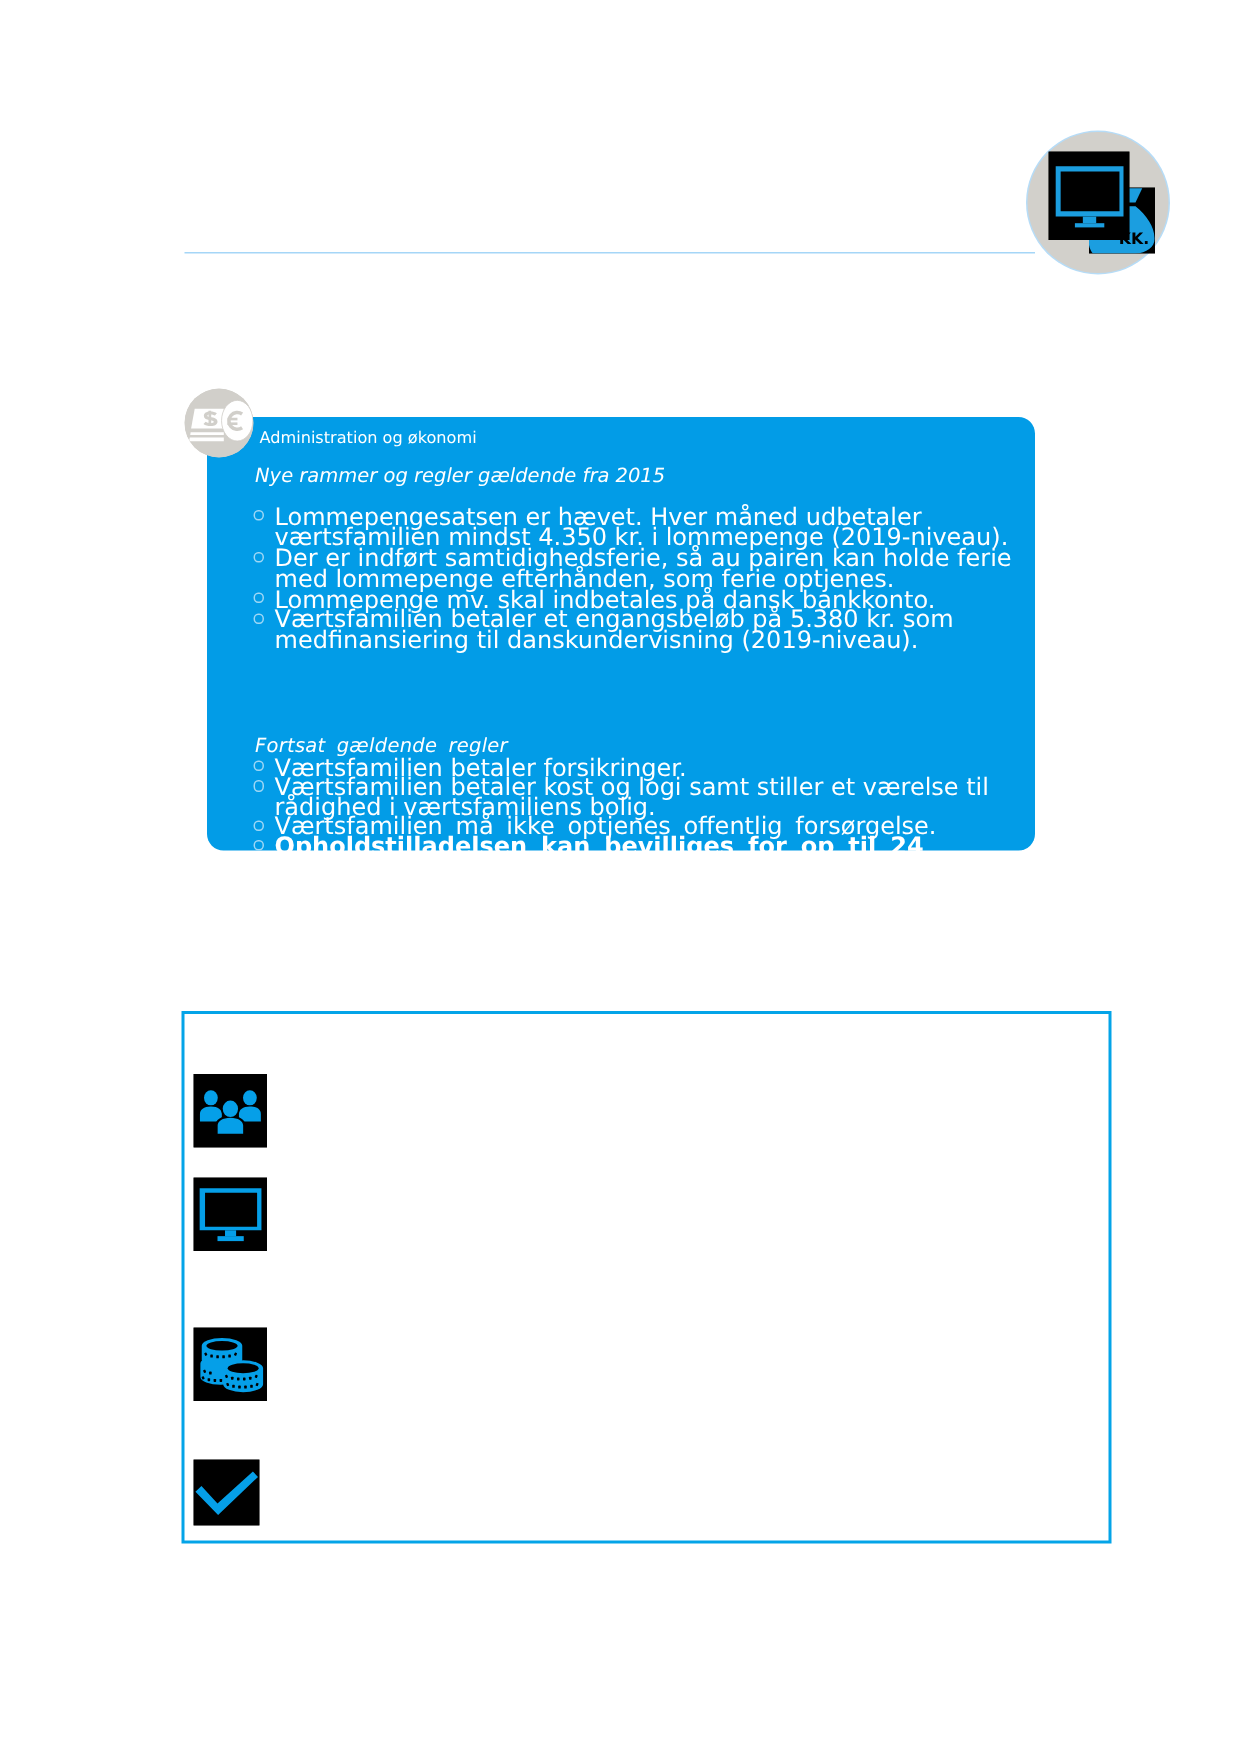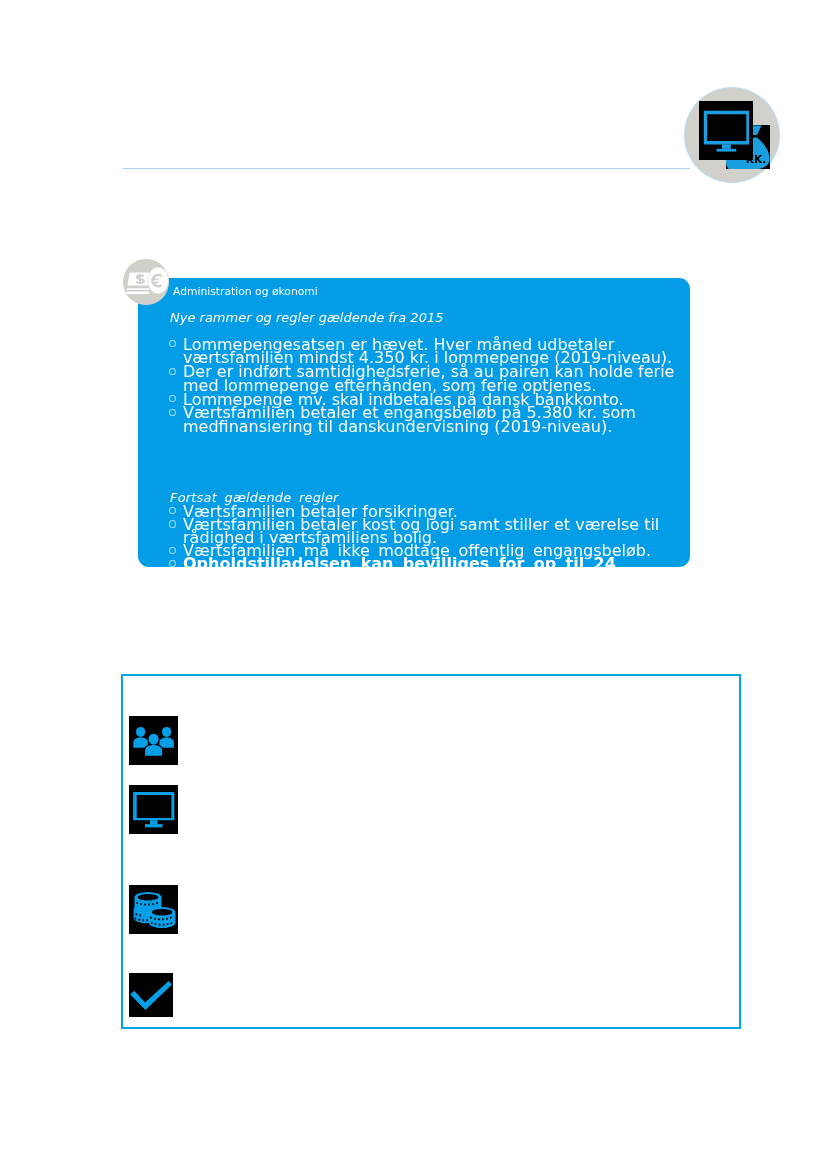--- a/index.html
+++ b/index.html
@@ -125,21 +125,21 @@
     <ul class="card-list" id="list1">
         <li>Lommepengesatsen er hævet. Hver måned udbetaler værtsfamilien mindst 4.350 kr. i lommepenge (2019-niveau).</li>
         <li>Der er indført samtidighedsferie, så au pairen kan holde ferie med lommepenge efterhånden, som ferie optjenes.</li>
         <li>Lommepenge mv. skal indbetales på dansk bankkonto.</li>
         <li>Værtsfamilien betaler et engangsbeløb på 5.380 kr. som medfinansiering til danskundervisning (2019-niveau).</li>
       </ul>
     <div class="card-sub" id="sub2">Fortsat gældende regler</div>
     <ul class="card-list" id="list2">
         <li>Værtsfamilien betaler forsikringer.</li>
         <li>Værtsfamilien betaler kost og logi samt stiller et værelse til rådighed i værtsfamiliens bolig.</li>
-        <li>Værtsfamilien må ikke modtage offentlig engangsbeløb.</li>
+        <li>Værtsfamilien må ikke optjenes offentlig forsørgelse.</li>
         <li>Opholdstilladelsen kan bevilliges for op til 24 måneder.</li>
       </ul>
   </div>
 
   <div class="card-icon">
     <svg width="46" height="46" viewBox="0 0 46 46">
       <circle cx="23" cy="23" r="23" fill="#d1cfca"></circle>
 
       <path d="M6.8 13.5 L26.2 13.5 L26.2 26.6 L4.4 26.6 Z" fill="#ffffff"></path>
       <path d="M4.1 29.2 L26.2 29.2 L26.2 31.0 L3.8 31.0 Z" fill="#ffffff"></path>

